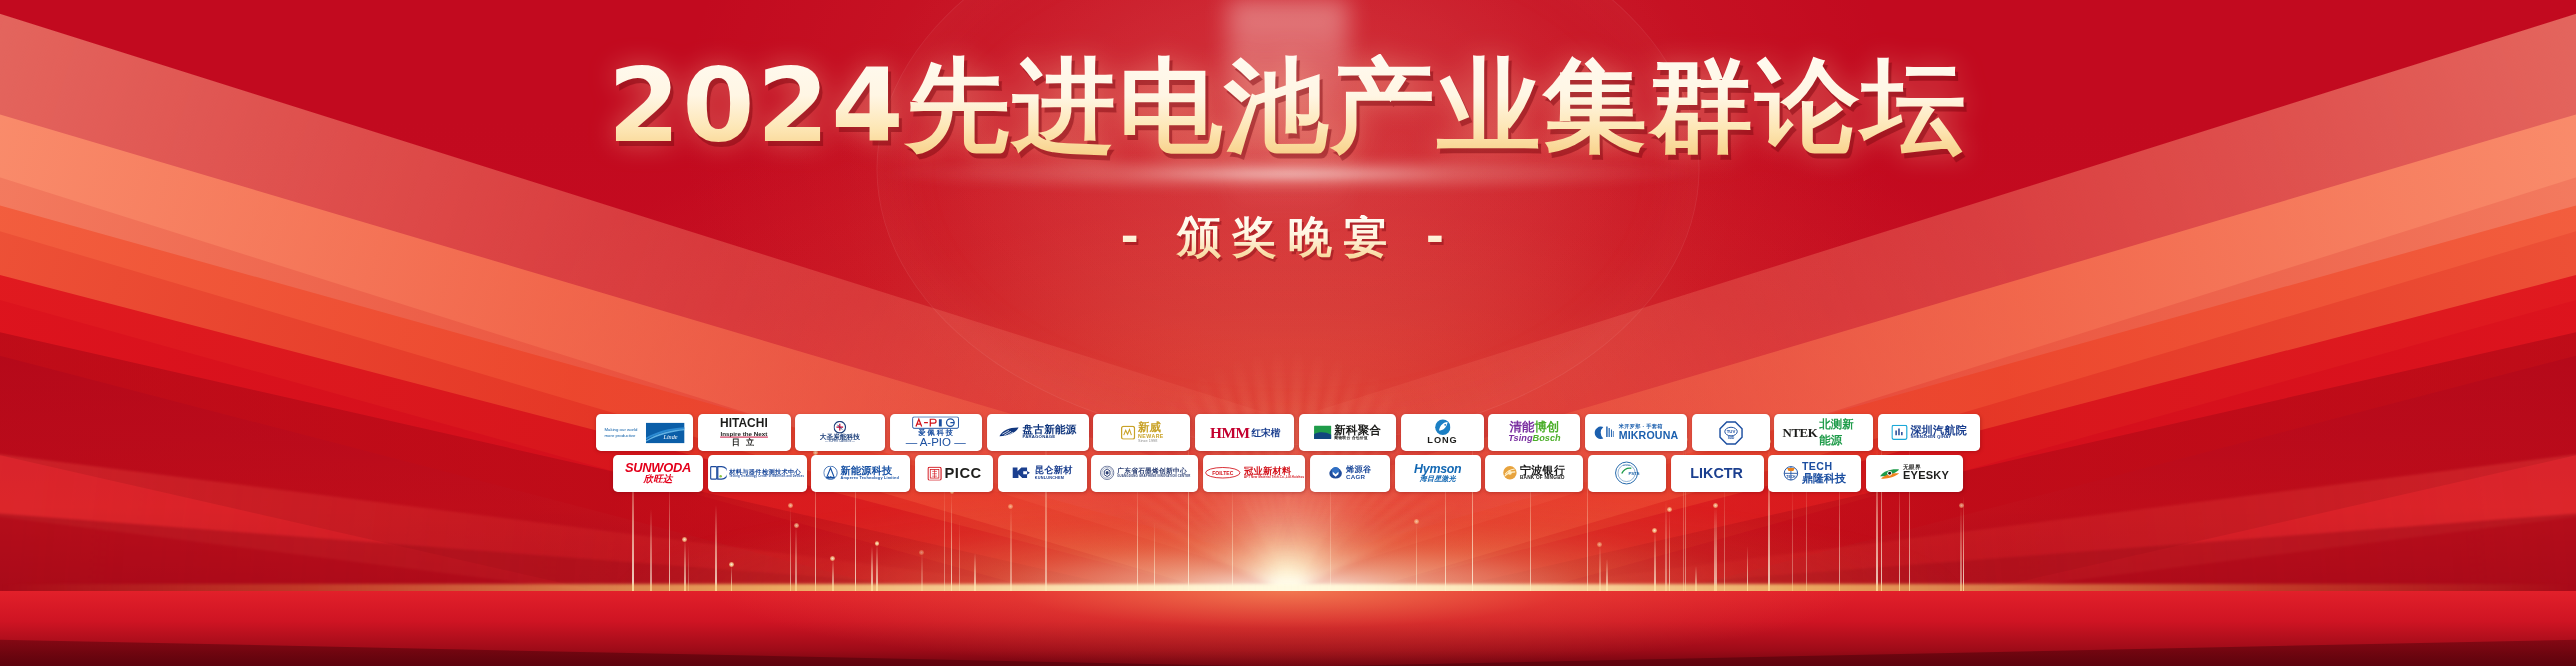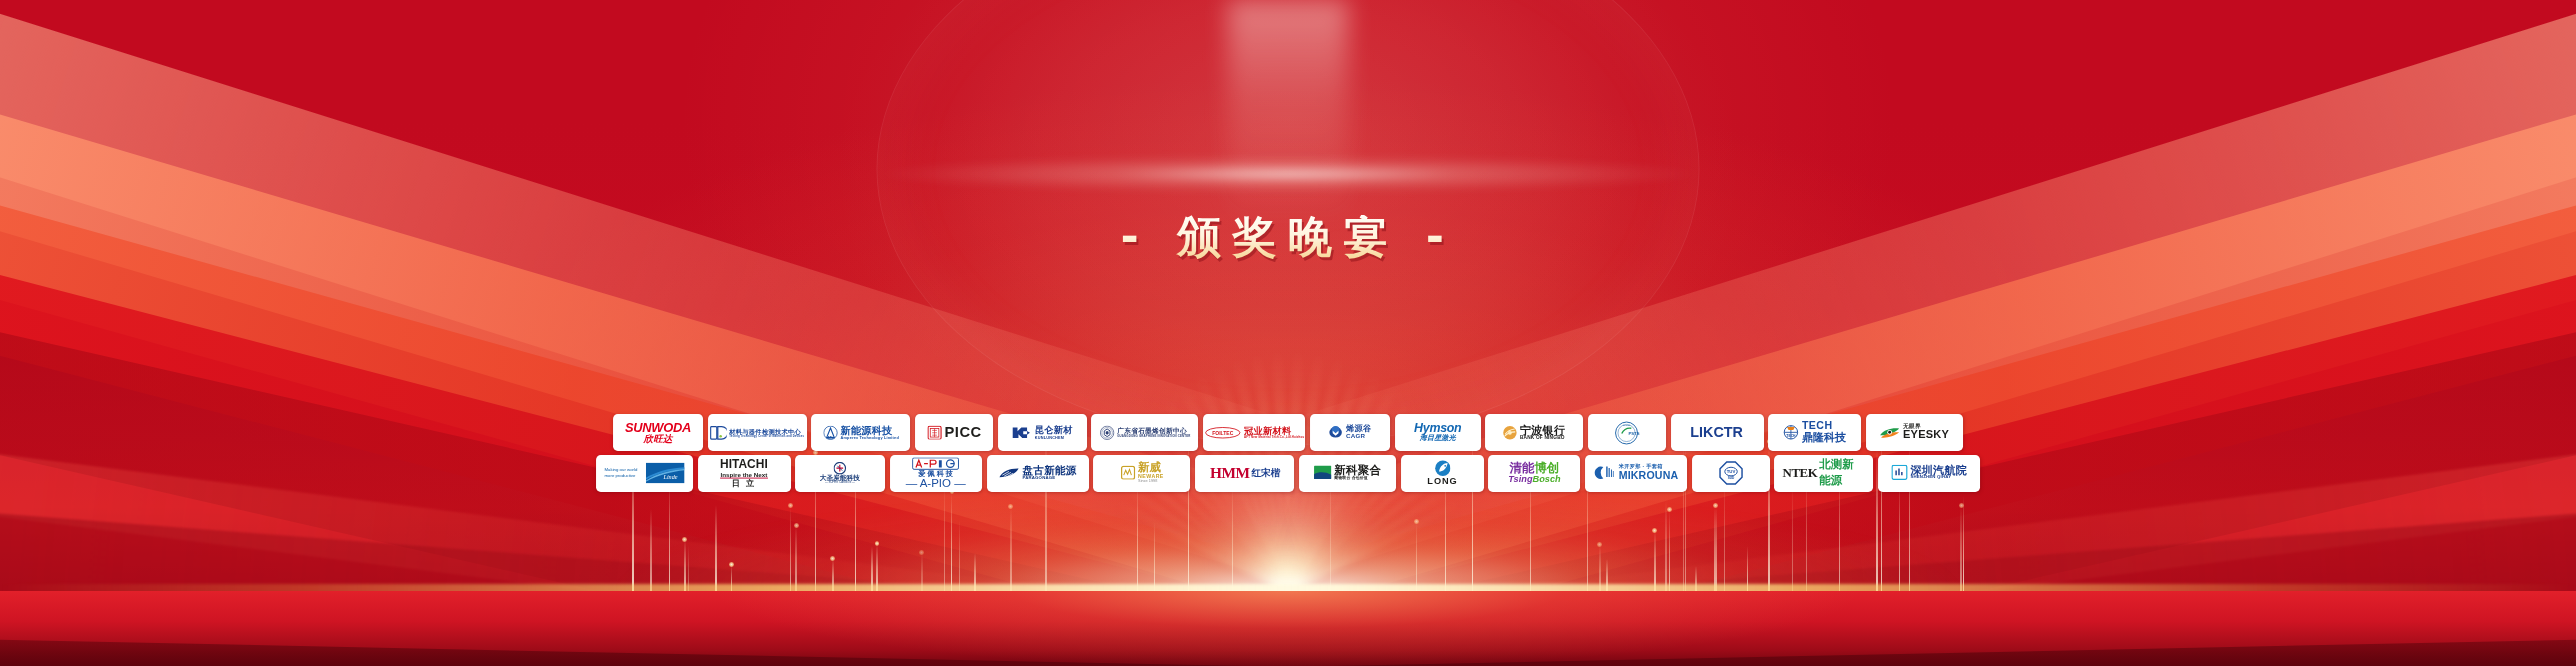--- a/index.html
+++ b/index.html
@@ -193,20 +193,23 @@
     <div class="rb R R4"></div>
     <div class="rb R R5"></div>
     <div class="rb R R6"></div>
     <div class="rb R R7"></div>
   </div>
 
   <div class="halo"></div>
   <div class="halo-ring"></div>
   <div class="topbeam"></div>
 
+  <div class="title-wrap">
+    <div class="main-title">2024先进电池产业集群论坛</div>
+  </div>
   <div class="title-shine"></div>
   <div class="sub-title">
     <span>- 颁奖晚宴 -</span>
   </div>
 
   <div class="rays" id="rays">
       <div class="ray" style="height: 198px; transform: translateX(-50%) rotate(-62deg); opacity: 0.61; width: 7px;"></div>
       <div class="ray" style="height: 204px; transform: translateX(-50%) rotate(-57.04deg); opacity: 0.65; width: 7.6px;"></div>
       <div class="ray" style="height: 211px; transform: translateX(-50%) rotate(-52.08deg); opacity: 0.69; width: 8px;"></div>
       <div class="ray" style="height: 216px; transform: translateX(-50%) rotate(-47.12deg); opacity: 0.72; width: 8.4px;"></div>
@@ -341,188 +344,20 @@
         <i></i>
       </div>
       <div class="stk" style="left: 53.02%; height: 142px; opacity: 0.36; width: 1px;"></div>
     </div>
   <div class="horizon"></div>
   <div class="floor"></div>
   <div class="floor-edge"></div>
   <div class="floor-edge-r"></div>
 
   <div class="logo-board">
-    <div class="logo-row" id="row1">
-        <div class="logo-card" style="width:90px">
-      <div class="logo-inner">
-            <div class="lg-txt" style="align-items:center">
-        <div class="lg-en" style="color:#e3001b;font-size:14px;font-weight:900;font-style:italic;letter-spacing:-0.3px;">SUNWODA</div>
-        <div class="lg-cn" style="color:#e3001b;font-size:10.4px;font-style:italic;">欣旺达</div>
-      </div>
-          </div>
-    </div>
-        <div class="logo-card" style="width:99px">
-      <div class="logo-inner">
-            <svg width="17.7" height="15.6" viewBox="0 0 34 30">
-              <rect x="1" y="2" width="13" height="26" rx="2" fill="none" stroke="#1c4a9c" stroke-width="2.6"></rect>
-              <path d="M16 2h8a9 9 0 0 1 0 26h-8z" fill="none" stroke="#1c4a9c" stroke-width="2.6"></path>
-              <circle cx="22" cy="22" r="2.6" fill="#8dc63f"></circle>
-            </svg>
-            <div class="lg-txt">
-        <div class="lg-cn" style="color:#1c4a9c;font-size:6.8px;letter-spacing:0.3px">材料与器件检测技术中心</div>
-        <div class="lg-en" style="color:#1c4a9c;font-size:2.9px;letter-spacing:0.2px;font-weight:600">Testing Technology Center of Materials and Devices</div>
-      </div>
-          </div>
-    </div>
-        <div class="logo-card" style="width:99px">
-      <div class="logo-inner">
-            <svg width="15.6" height="15.6" viewBox="0 0 30 30">
-              <circle cx="15" cy="15" r="14" fill="none" stroke="#1650a3" stroke-width="1.6"></circle>
-              <path d="M15 5 L23 25 H7 Z" fill="none" stroke="#1650a3" stroke-width="2.4"></path>
-              <text x="15" y="27" font-size="6.5" fill="#1650a3" text-anchor="middle" font-weight="700">ATL</text>
-            </svg>
-            <div class="lg-txt">
-        <div class="lg-cn" style="color:#1650a3;font-size:11px;letter-spacing:0.3px">新能源科技</div>
-        <div class="lg-en" style="color:#1650a3;font-size:4.2px;letter-spacing:0.2px;font-weight:600">Amperex Technology Limited</div>
-      </div>
-          </div>
-    </div>
-        <div class="logo-card" style="width:78px">
-      <div class="logo-inner">
-            <svg width="15.6" height="15.6" viewBox="0 0 30 30">
-              <rect x="1.4" y="1.4" width="27.2" height="27.2" rx="3" fill="none" stroke="#d3121a" stroke-width="2.4"></rect>
-              <rect x="6" y="6" width="18" height="18" fill="none" stroke="#d3121a" stroke-width="1.6"></rect>
-              <path d="M10 10h10M10 15h10M10 20h10M15 6v18" stroke="#d3121a" stroke-width="1.3"></path>
-            </svg>
-            <div class="lg-txt">
-        <div class="lg-en" style="color:#1d1d1b;font-size:16px;font-weight:900;letter-spacing:0.5px">PICC</div>
-
-      </div>
-          </div>
-    </div>
-        <div class="logo-card" style="width:89px">
-      <div class="logo-inner">
-            <svg width="22" height="15.6" viewBox="0 0 42 30">
-              <path d="M2 4h10v8l8-8h12v8h-8v6h8v8H22l-8-8v8H2z" fill="#1b3f8f"></path>
-              <path d="M32 11l6 4-6 4z" fill="#1b3f8f"></path>
-            </svg>
-            <div class="lg-txt">
-        <div class="lg-cn" style="color:#1b3f8f;font-size:10px;letter-spacing:0.3px">昆仑新材</div>
-        <div class="lg-en" style="color:#1b3f8f;font-size:4.2px;letter-spacing:0.2px;font-weight:600">KUNLUNCHEM</div>
-      </div>
-          </div>
-    </div>
-        <div class="logo-card" style="width:107px">
-      <div class="logo-inner">
-            <svg width="15.6" height="15.6" viewBox="0 0 30 30">
-              <circle cx="15" cy="15" r="14" fill="none" stroke="#2b3f73" stroke-width="1.4"></circle>
-              <circle cx="15" cy="15" r="11" fill="none" stroke="#2b3f73" stroke-width="0.8"></circle>
-              <path d="M15 7l6 4v8l-6 4-6-4v-8z" fill="none" stroke="#2b3f73" stroke-width="2"></path>
-              <path d="M15 11l3 2v4l-3 2-3-2v-4z" fill="#2b3f73"></path>
-            </svg>
-            <div class="lg-txt">
-        <div class="lg-cn" style="color:#2b3f73;font-size:7.3px;letter-spacing:0.3px">广东省石墨烯创新中心</div>
-        <div class="lg-en" style="color:#2b3f73;font-size:3.1px;letter-spacing:0.2px;font-weight:600">GUANGDONG GRAPHENE INNOVATION CENTER</div>
-      </div>
-          </div>
-    </div>
-        <div class="logo-card" style="width:102px">
-      <div class="logo-inner">
-            <svg width="40" height="13.5" viewBox="0 0 76 26">
-              <ellipse cx="38" cy="13" rx="36" ry="11" fill="none" stroke="#d3121a" stroke-width="1.8"></ellipse>
-              <text x="38" y="17.4" font-size="10.5" font-weight="700" fill="#d3121a" text-anchor="middle" font-family="Liberation Sans">FOILTEC</text>
-            </svg>
-            <div class="lg-txt">
-        <div class="lg-cn" style="color:#d3121a;font-size:10px;letter-spacing:0.3px">冠业新材料</div>
-        <div class="lg-en" style="color:#d3121a;font-size:3.1px;letter-spacing:0.2px;font-weight:600">AFT New Material Tech.Co.,Ltd.Huizhou</div>
-      </div>
-          </div>
-    </div>
-        <div class="logo-card" style="width:80px">
-      <div class="logo-inner">
-            <svg width="16.7" height="15.6" viewBox="0 0 32 30">
-              <path d="M3 17a13 13 0 0 1 26 0 13 10 0 0 1-26 0z" fill="#1f4b9b"></path>
-              <circle cx="16" cy="11" r="8" fill="#2f6fc4"></circle>
-              <path d="M10 13l6 5 6-5v5l-6 5-6-5z" fill="#fff"></path>
-            </svg>
-            <div class="lg-txt">
-        <div class="lg-cn" style="color:#1f4b9b;font-size:8.9px;letter-spacing:0.3px">烯源谷</div>
-        <div class="lg-en" style="color:#1f4b9b;font-size:6.8px;letter-spacing:0.2px;font-weight:600">CAGR</div>
-      </div>
-          </div>
-    </div>
-        <div class="logo-card" style="width:86px">
-      <div class="logo-inner">
-            <div class="lg-txt" style="align-items:center">
-        <div class="lg-en" style="color:#1368b3;font-size:13.5px;font-weight:900;font-style:italic;letter-spacing:-0.3px;">Hymson</div>
-        <div class="lg-cn" style="color:#1368b3;font-size:7.8px;font-style:italic;">海目星激光</div>
-      </div>
-          </div>
-    </div>
-        <div class="logo-card" style="width:98px">
-      <div class="logo-inner">
-            <svg width="15.6" height="15.6" viewBox="0 0 30 30">
-              <circle cx="15" cy="15" r="14" fill="#e8a33d"></circle>
-              <path d="M5 18c5-7 12-10 20-11M4 22c6-6 13-9 22-9" stroke="#fff6d8" stroke-width="2.2" fill="none"></path>
-              <circle cx="15" cy="15" r="4" fill="#fff1c6"></circle>
-            </svg>
-            <div class="lg-txt">
-        <div class="lg-cn" style="color:#1a1a1a;font-size:12px;letter-spacing:0.3px">宁波银行</div>
-        <div class="lg-en" style="color:#1a1a1a;font-size:5.2px;letter-spacing:0.2px;font-weight:600">BANK OF NINGBO</div>
-      </div>
-          </div>
-    </div>
-        <div class="logo-card" style="width:78px">
-      <div class="logo-inner">
-            <svg width="29" height="26" viewBox="0 0 56 50">
-              <circle cx="28" cy="25" r="23" fill="none" stroke="#1b63a8" stroke-width="2"></circle>
-              <circle cx="28" cy="25" r="18" fill="none" stroke="#1b63a8" stroke-width="1"></circle>
-              <path d="M18 26c4-8 12-12 20-11" stroke="#1f9c4a" stroke-width="3" fill="none"></path>
-              <text x="32" y="30" font-size="9" font-weight="700" fill="#1b63a8" font-family="Liberation Sans">PSTS</text>
-              <text x="28" y="10" font-size="4" fill="#1b63a8" text-anchor="middle">●●●●●●</text>
-            </svg>
-          </div>
-    </div>
-        <div class="logo-card" style="width:93px">
-      <div class="logo-inner">
-            <div class="lg-txt" style="align-items:center">
-        <div class="lg-en" style="color:#1b3f8f;font-size:15.6px;font-weight:900;">LIKCTR</div>
-        <div class="lg-cn" style="color:#1b3f8f;font-size:8.3px;"></div>
-      </div>
-          </div>
-    </div>
-        <div class="logo-card" style="width:93px">
-      <div class="logo-inner">
-            <svg width="17.7" height="16.7" viewBox="0 0 34 32">
-              <circle cx="17" cy="16" r="14" fill="none" stroke="#1b4ea0" stroke-width="2"></circle>
-              <path d="M17 2v28M3 16h28" stroke="#1b4ea0" stroke-width="1.8"></path>
-              <path d="M9 5h16l-3 6H12z" fill="#e8801a"></path>
-              <text x="17" y="26" font-size="7" font-weight="700" fill="#1b4ea0" text-anchor="middle" font-family="Liberation Sans">TECH</text>
-            </svg>
-            <div class="lg-txt">
-        <div class="lg-en" style="color:#1b4ea0;font-size:11.5px;font-weight:900;letter-spacing:0.5px">TECH</div>
-        <div class="lg-cn" style="color:#1b4ea0;font-size:12px;">鼎隆科技</div>
-      </div>
-          </div>
-    </div>
-        <div class="logo-card" style="width:97px">
-      <div class="logo-inner">
-            <svg width="23" height="15.6" viewBox="0 0 44 30">
-              <path d="M2 20c8-12 26-16 40-14-10 10-28 16-40 14z" fill="#1f9c4a"></path>
-              <path d="M4 25c9-9 25-12 38-11-10 8-27 13-38 11z" fill="#f0821e"></path>
-              <ellipse cx="22" cy="14" rx="5" ry="5" fill="#fff"></ellipse>
-              <circle cx="22" cy="14" r="3" fill="#1d1d1b"></circle>
-            </svg>
-            <div class="lg-txt">
-        <div class="lg-cn" style="color:#1d1d1b;font-size:6.2px;letter-spacing:0.3px">无眼界</div>
-        <div class="lg-en" style="color:#1d1d1b;font-size:12px;letter-spacing:0.2px;font-weight:600">EYESKY</div>
-      </div>
-          </div>
-    </div>
-      </div>
     <div class="logo-row" id="row2">
         <div class="logo-card" style="width:97px">
       <div class="logo-inner">
             <div style="display:flex;align-items:center;gap:3.6px">
         <span style="color:#0b5ea8;font-size:4.7px;line-height:1.25;max-width:41px;display:inline-block">Making our world more productive</span>
         <svg width="46" height="24" viewBox="0 0 88 46">
                 <rect width="88" height="46" fill="#0b5ea8"></rect>
                 <path d="M0 34c24-14 52-22 88-24v4C56 16 26 24 0 38z" fill="#2f8fd6" opacity=".9"></path>
                 <path d="M0 40c26-16 56-24 88-26v3C58 20 28 28 0 43z" fill="#6fc0ef" opacity=".85"></path>
                 <text x="56" y="36" font-size="14" fill="#fff" text-anchor="middle" font-style="italic" font-family="Liberation Serif">Linde</text>
@@ -671,16 +506,184 @@
               <rect x="1.6" y="1.6" width="30.8" height="28.8" rx="3" fill="none" stroke="#1ba8d8" stroke-width="2.6"></rect>
               <path d="M10 22V12M16 22V8M22 22v-7" stroke="#1b3f8f" stroke-width="3"></path>
             </svg>
             <div class="lg-txt">
         <div class="lg-cn" style="color:#1b3f8f;font-size:12px;letter-spacing:0.3px">深圳汽航院</div>
         <div class="lg-en" style="color:#1b3f8f;font-size:4.7px;letter-spacing:0.2px;font-weight:600">SHENZHEN QIHAY</div>
       </div>
           </div>
     </div>
       </div>
+    <div class="logo-row" id="row1">
+        <div class="logo-card" style="width:90px">
+      <div class="logo-inner">
+            <div class="lg-txt" style="align-items:center">
+        <div class="lg-en" style="color:#e3001b;font-size:14px;font-weight:900;font-style:italic;letter-spacing:-0.3px;">SUNWODA</div>
+        <div class="lg-cn" style="color:#e3001b;font-size:10.4px;font-style:italic;">欣旺达</div>
+      </div>
+          </div>
+    </div>
+        <div class="logo-card" style="width:99px">
+      <div class="logo-inner">
+            <svg width="17.7" height="15.6" viewBox="0 0 34 30">
+              <rect x="1" y="2" width="13" height="26" rx="2" fill="none" stroke="#1c4a9c" stroke-width="2.6"></rect>
+              <path d="M16 2h8a9 9 0 0 1 0 26h-8z" fill="none" stroke="#1c4a9c" stroke-width="2.6"></path>
+              <circle cx="22" cy="22" r="2.6" fill="#8dc63f"></circle>
+            </svg>
+            <div class="lg-txt">
+        <div class="lg-cn" style="color:#1c4a9c;font-size:6.8px;letter-spacing:0.3px">材料与器件检测技术中心</div>
+        <div class="lg-en" style="color:#1c4a9c;font-size:2.9px;letter-spacing:0.2px;font-weight:600">Testing Technology Center of Materials and Devices</div>
+      </div>
+          </div>
+    </div>
+        <div class="logo-card" style="width:99px">
+      <div class="logo-inner">
+            <svg width="15.6" height="15.6" viewBox="0 0 30 30">
+              <circle cx="15" cy="15" r="14" fill="none" stroke="#1650a3" stroke-width="1.6"></circle>
+              <path d="M15 5 L23 25 H7 Z" fill="none" stroke="#1650a3" stroke-width="2.4"></path>
+              <text x="15" y="27" font-size="6.5" fill="#1650a3" text-anchor="middle" font-weight="700">ATL</text>
+            </svg>
+            <div class="lg-txt">
+        <div class="lg-cn" style="color:#1650a3;font-size:11px;letter-spacing:0.3px">新能源科技</div>
+        <div class="lg-en" style="color:#1650a3;font-size:4.2px;letter-spacing:0.2px;font-weight:600">Amperex Technology Limited</div>
+      </div>
+          </div>
+    </div>
+        <div class="logo-card" style="width:78px">
+      <div class="logo-inner">
+            <svg width="15.6" height="15.6" viewBox="0 0 30 30">
+              <rect x="1.4" y="1.4" width="27.2" height="27.2" rx="3" fill="none" stroke="#d3121a" stroke-width="2.4"></rect>
+              <rect x="6" y="6" width="18" height="18" fill="none" stroke="#d3121a" stroke-width="1.6"></rect>
+              <path d="M10 10h10M10 15h10M10 20h10M15 6v18" stroke="#d3121a" stroke-width="1.3"></path>
+            </svg>
+            <div class="lg-txt">
+        <div class="lg-en" style="color:#1d1d1b;font-size:16px;font-weight:900;letter-spacing:0.5px">PICC</div>
+
+      </div>
+          </div>
+    </div>
+        <div class="logo-card" style="width:89px">
+      <div class="logo-inner">
+            <svg width="22" height="15.6" viewBox="0 0 42 30">
+              <path d="M2 4h10v8l8-8h12v8h-8v6h8v8H22l-8-8v8H2z" fill="#1b3f8f"></path>
+              <path d="M32 11l6 4-6 4z" fill="#1b3f8f"></path>
+            </svg>
+            <div class="lg-txt">
+        <div class="lg-cn" style="color:#1b3f8f;font-size:10px;letter-spacing:0.3px">昆仑新材</div>
+        <div class="lg-en" style="color:#1b3f8f;font-size:4.2px;letter-spacing:0.2px;font-weight:600">KUNLUNCHEM</div>
+      </div>
+          </div>
+    </div>
+        <div class="logo-card" style="width:107px">
+      <div class="logo-inner">
+            <svg width="15.6" height="15.6" viewBox="0 0 30 30">
+              <circle cx="15" cy="15" r="14" fill="none" stroke="#2b3f73" stroke-width="1.4"></circle>
+              <circle cx="15" cy="15" r="11" fill="none" stroke="#2b3f73" stroke-width="0.8"></circle>
+              <path d="M15 7l6 4v8l-6 4-6-4v-8z" fill="none" stroke="#2b3f73" stroke-width="2"></path>
+              <path d="M15 11l3 2v4l-3 2-3-2v-4z" fill="#2b3f73"></path>
+            </svg>
+            <div class="lg-txt">
+        <div class="lg-cn" style="color:#2b3f73;font-size:7.3px;letter-spacing:0.3px">广东省石墨烯创新中心</div>
+        <div class="lg-en" style="color:#2b3f73;font-size:3.1px;letter-spacing:0.2px;font-weight:600">GUANGDONG GRAPHENE INNOVATION CENTER</div>
+      </div>
+          </div>
+    </div>
+        <div class="logo-card" style="width:102px">
+      <div class="logo-inner">
+            <svg width="40" height="13.5" viewBox="0 0 76 26">
+              <ellipse cx="38" cy="13" rx="36" ry="11" fill="none" stroke="#d3121a" stroke-width="1.8"></ellipse>
+              <text x="38" y="17.4" font-size="10.5" font-weight="700" fill="#d3121a" text-anchor="middle" font-family="Liberation Sans">FOILTEC</text>
+            </svg>
+            <div class="lg-txt">
+        <div class="lg-cn" style="color:#d3121a;font-size:10px;letter-spacing:0.3px">冠业新材料</div>
+        <div class="lg-en" style="color:#d3121a;font-size:3.1px;letter-spacing:0.2px;font-weight:600">AFT New Material Tech.Co.,Ltd.Huizhou</div>
+      </div>
+          </div>
+    </div>
+        <div class="logo-card" style="width:80px">
+      <div class="logo-inner">
+            <svg width="16.7" height="15.6" viewBox="0 0 32 30">
+              <path d="M3 17a13 13 0 0 1 26 0 13 10 0 0 1-26 0z" fill="#1f4b9b"></path>
+              <circle cx="16" cy="11" r="8" fill="#2f6fc4"></circle>
+              <path d="M10 13l6 5 6-5v5l-6 5-6-5z" fill="#fff"></path>
+            </svg>
+            <div class="lg-txt">
+        <div class="lg-cn" style="color:#1f4b9b;font-size:8.9px;letter-spacing:0.3px">烯源谷</div>
+        <div class="lg-en" style="color:#1f4b9b;font-size:6.8px;letter-spacing:0.2px;font-weight:600">CAGR</div>
+      </div>
+          </div>
+    </div>
+        <div class="logo-card" style="width:86px">
+      <div class="logo-inner">
+            <div class="lg-txt" style="align-items:center">
+        <div class="lg-en" style="color:#1368b3;font-size:13.5px;font-weight:900;font-style:italic;letter-spacing:-0.3px;">Hymson</div>
+        <div class="lg-cn" style="color:#1368b3;font-size:7.8px;font-style:italic;">海目星激光</div>
+      </div>
+          </div>
+    </div>
+        <div class="logo-card" style="width:98px">
+      <div class="logo-inner">
+            <svg width="15.6" height="15.6" viewBox="0 0 30 30">
+              <circle cx="15" cy="15" r="14" fill="#e8a33d"></circle>
+              <path d="M5 18c5-7 12-10 20-11M4 22c6-6 13-9 22-9" stroke="#fff6d8" stroke-width="2.2" fill="none"></path>
+              <circle cx="15" cy="15" r="4" fill="#fff1c6"></circle>
+            </svg>
+            <div class="lg-txt">
+        <div class="lg-cn" style="color:#1a1a1a;font-size:12px;letter-spacing:0.3px">宁波银行</div>
+        <div class="lg-en" style="color:#1a1a1a;font-size:5.2px;letter-spacing:0.2px;font-weight:600">BANK OF NINGBO</div>
+      </div>
+          </div>
+    </div>
+        <div class="logo-card" style="width:78px">
+      <div class="logo-inner">
+            <svg width="29" height="26" viewBox="0 0 56 50">
+              <circle cx="28" cy="25" r="23" fill="none" stroke="#1b63a8" stroke-width="2"></circle>
+              <circle cx="28" cy="25" r="18" fill="none" stroke="#1b63a8" stroke-width="1"></circle>
+              <path d="M18 26c4-8 12-12 20-11" stroke="#1f9c4a" stroke-width="3" fill="none"></path>
+              <text x="32" y="30" font-size="9" font-weight="700" fill="#1b63a8" font-family="Liberation Sans">PSTS</text>
+              <text x="28" y="10" font-size="4" fill="#1b63a8" text-anchor="middle">●●●●●●</text>
+            </svg>
+          </div>
+    </div>
+        <div class="logo-card" style="width:93px">
+      <div class="logo-inner">
+            <div class="lg-txt" style="align-items:center">
+        <div class="lg-en" style="color:#1b3f8f;font-size:15.6px;font-weight:900;">LIKCTR</div>
+        <div class="lg-cn" style="color:#1b3f8f;font-size:8.3px;"></div>
+      </div>
+          </div>
+    </div>
+        <div class="logo-card" style="width:93px">
+      <div class="logo-inner">
+            <svg width="17.7" height="16.7" viewBox="0 0 34 32">
+              <circle cx="17" cy="16" r="14" fill="none" stroke="#1b4ea0" stroke-width="2"></circle>
+              <path d="M17 2v28M3 16h28" stroke="#1b4ea0" stroke-width="1.8"></path>
+              <path d="M9 5h16l-3 6H12z" fill="#e8801a"></path>
+              <text x="17" y="26" font-size="7" font-weight="700" fill="#1b4ea0" text-anchor="middle" font-family="Liberation Sans">TECH</text>
+            </svg>
+            <div class="lg-txt">
+        <div class="lg-en" style="color:#1b4ea0;font-size:11.5px;font-weight:900;letter-spacing:0.5px">TECH</div>
+        <div class="lg-cn" style="color:#1b4ea0;font-size:12px;">鼎隆科技</div>
+      </div>
+          </div>
+    </div>
+        <div class="logo-card" style="width:97px">
+      <div class="logo-inner">
+            <svg width="23" height="15.6" viewBox="0 0 44 30">
+              <path d="M2 20c8-12 26-16 40-14-10 10-28 16-40 14z" fill="#1f9c4a"></path>
+              <path d="M4 25c9-9 25-12 38-11-10 8-27 13-38 11z" fill="#f0821e"></path>
+              <ellipse cx="22" cy="14" rx="5" ry="5" fill="#fff"></ellipse>
+              <circle cx="22" cy="14" r="3" fill="#1d1d1b"></circle>
+            </svg>
+            <div class="lg-txt">
+        <div class="lg-cn" style="color:#1d1d1b;font-size:6.2px;letter-spacing:0.3px">无眼界</div>
+        <div class="lg-en" style="color:#1d1d1b;font-size:12px;letter-spacing:0.2px;font-weight:600">EYESKY</div>
+      </div>
+          </div>
+    </div>
+      </div>
   </div>
 
 </div>
 
 
 </body></html>

